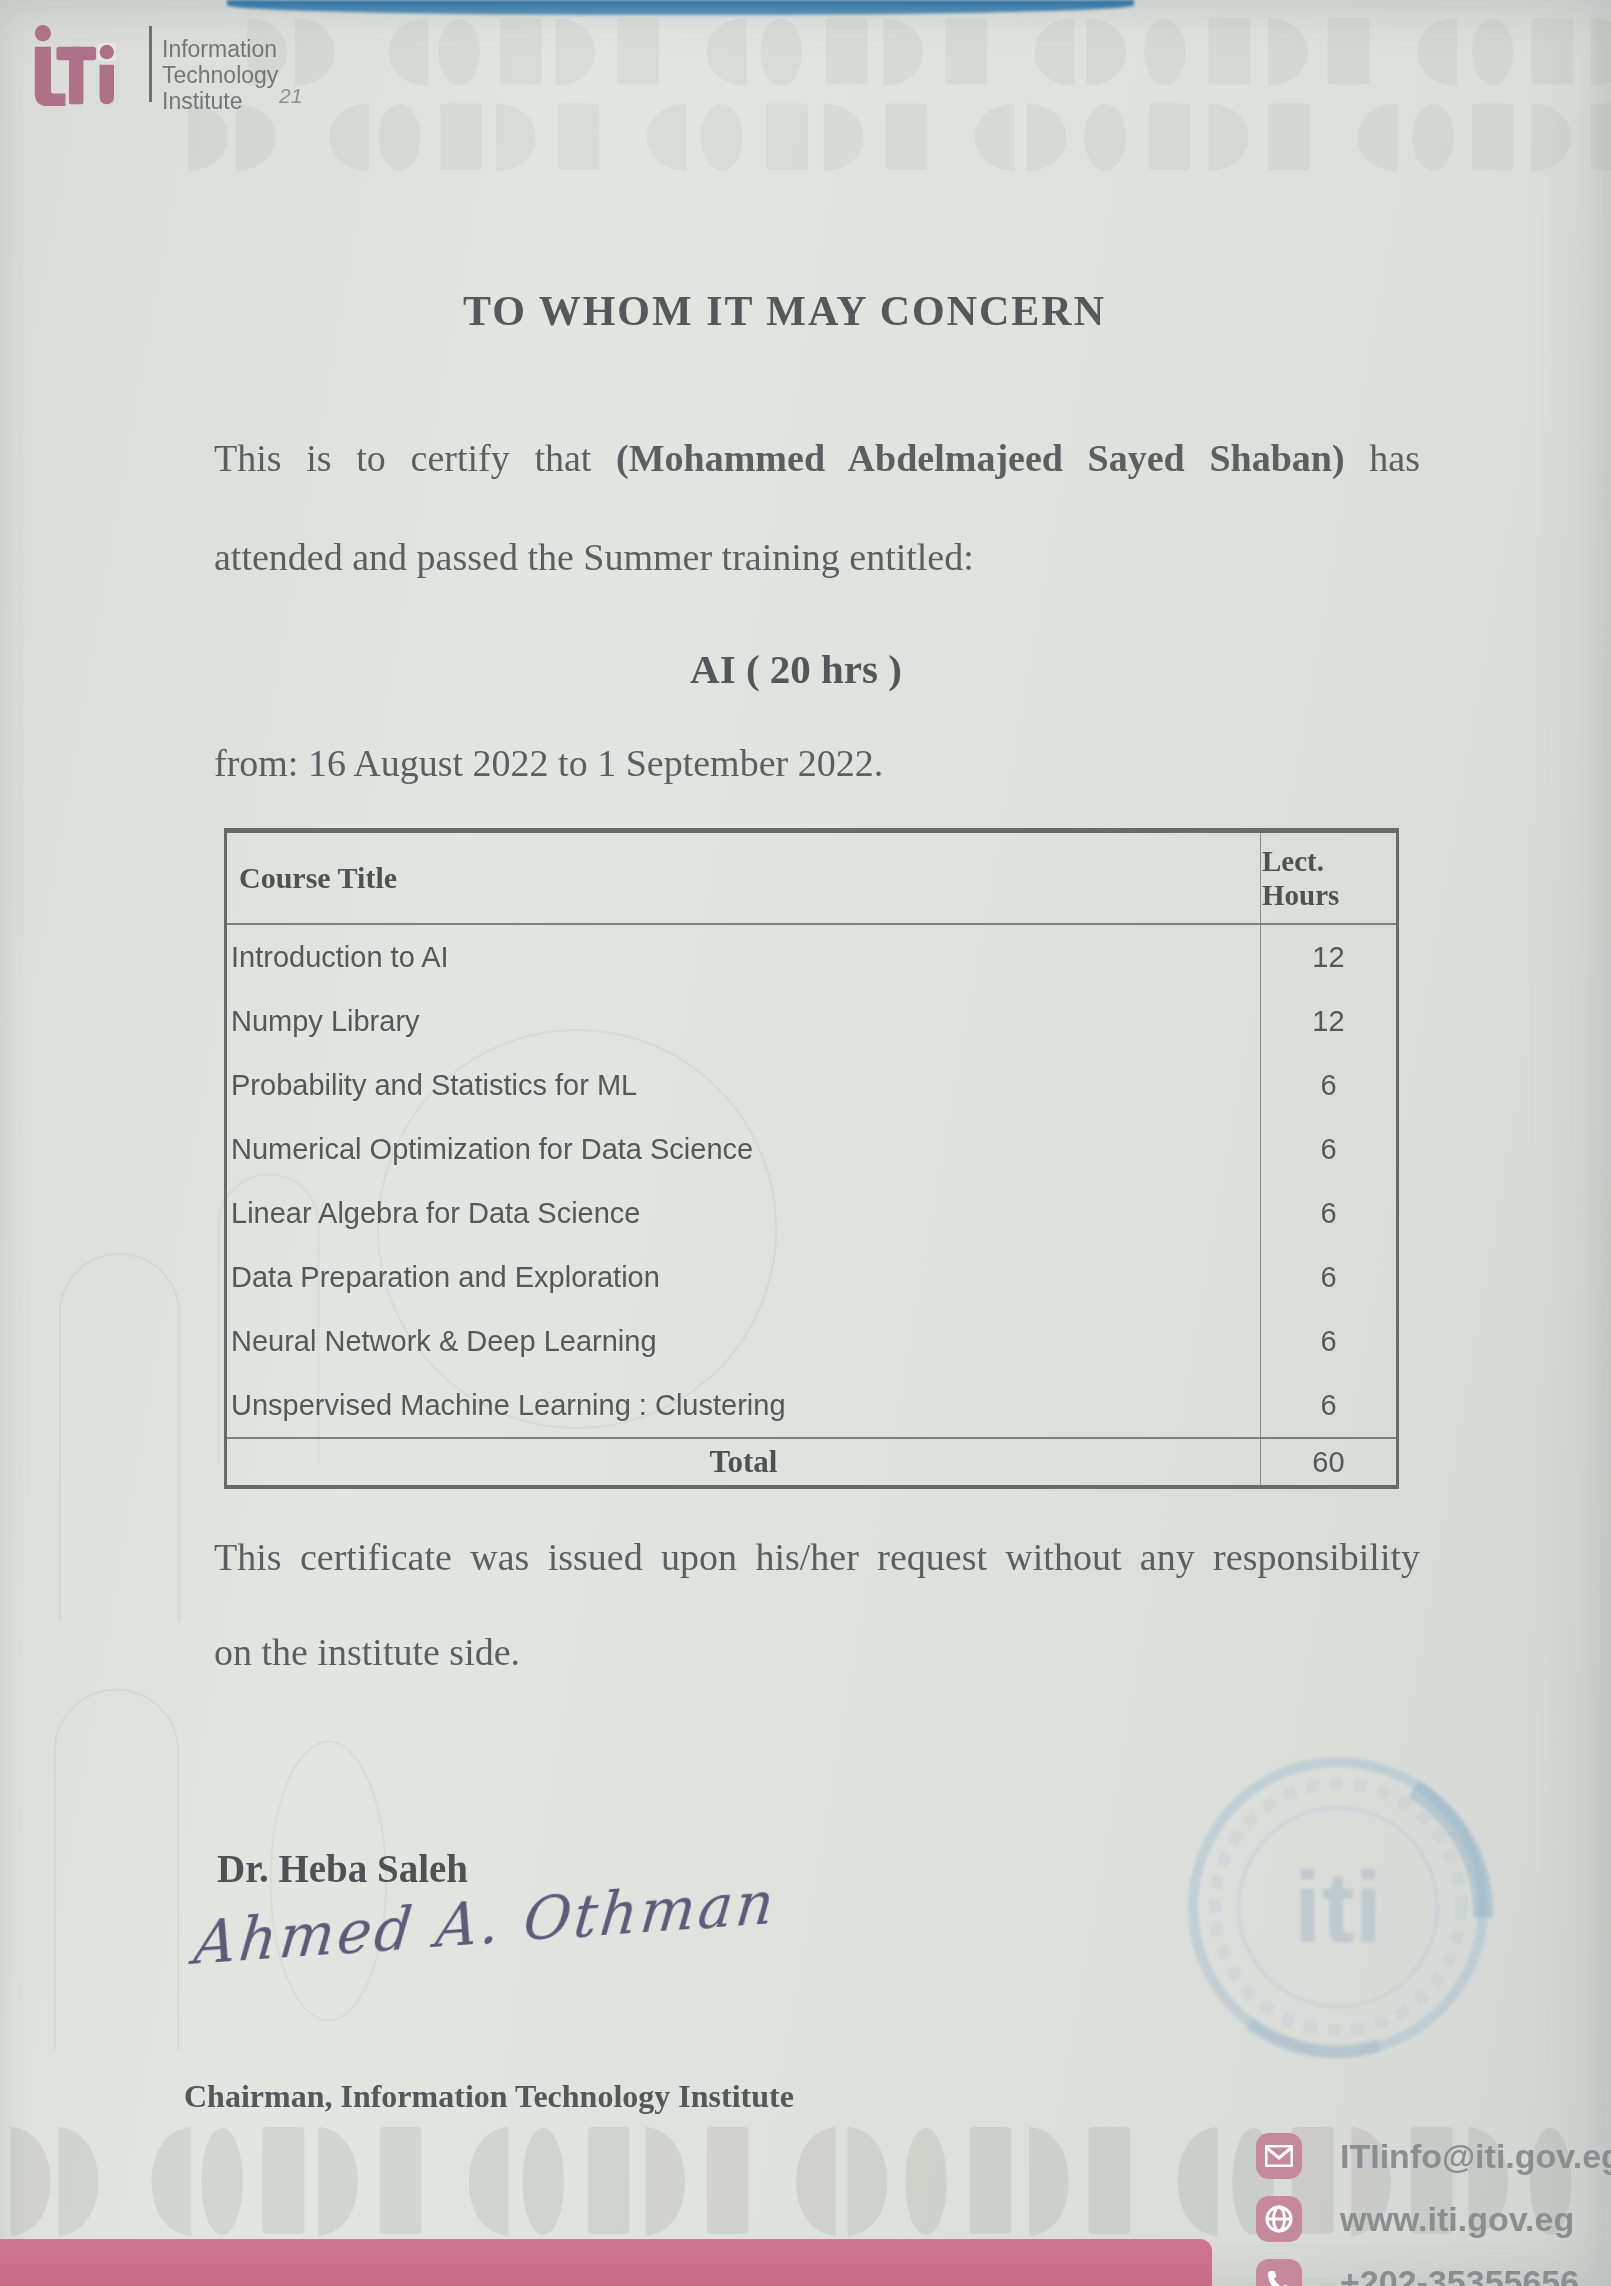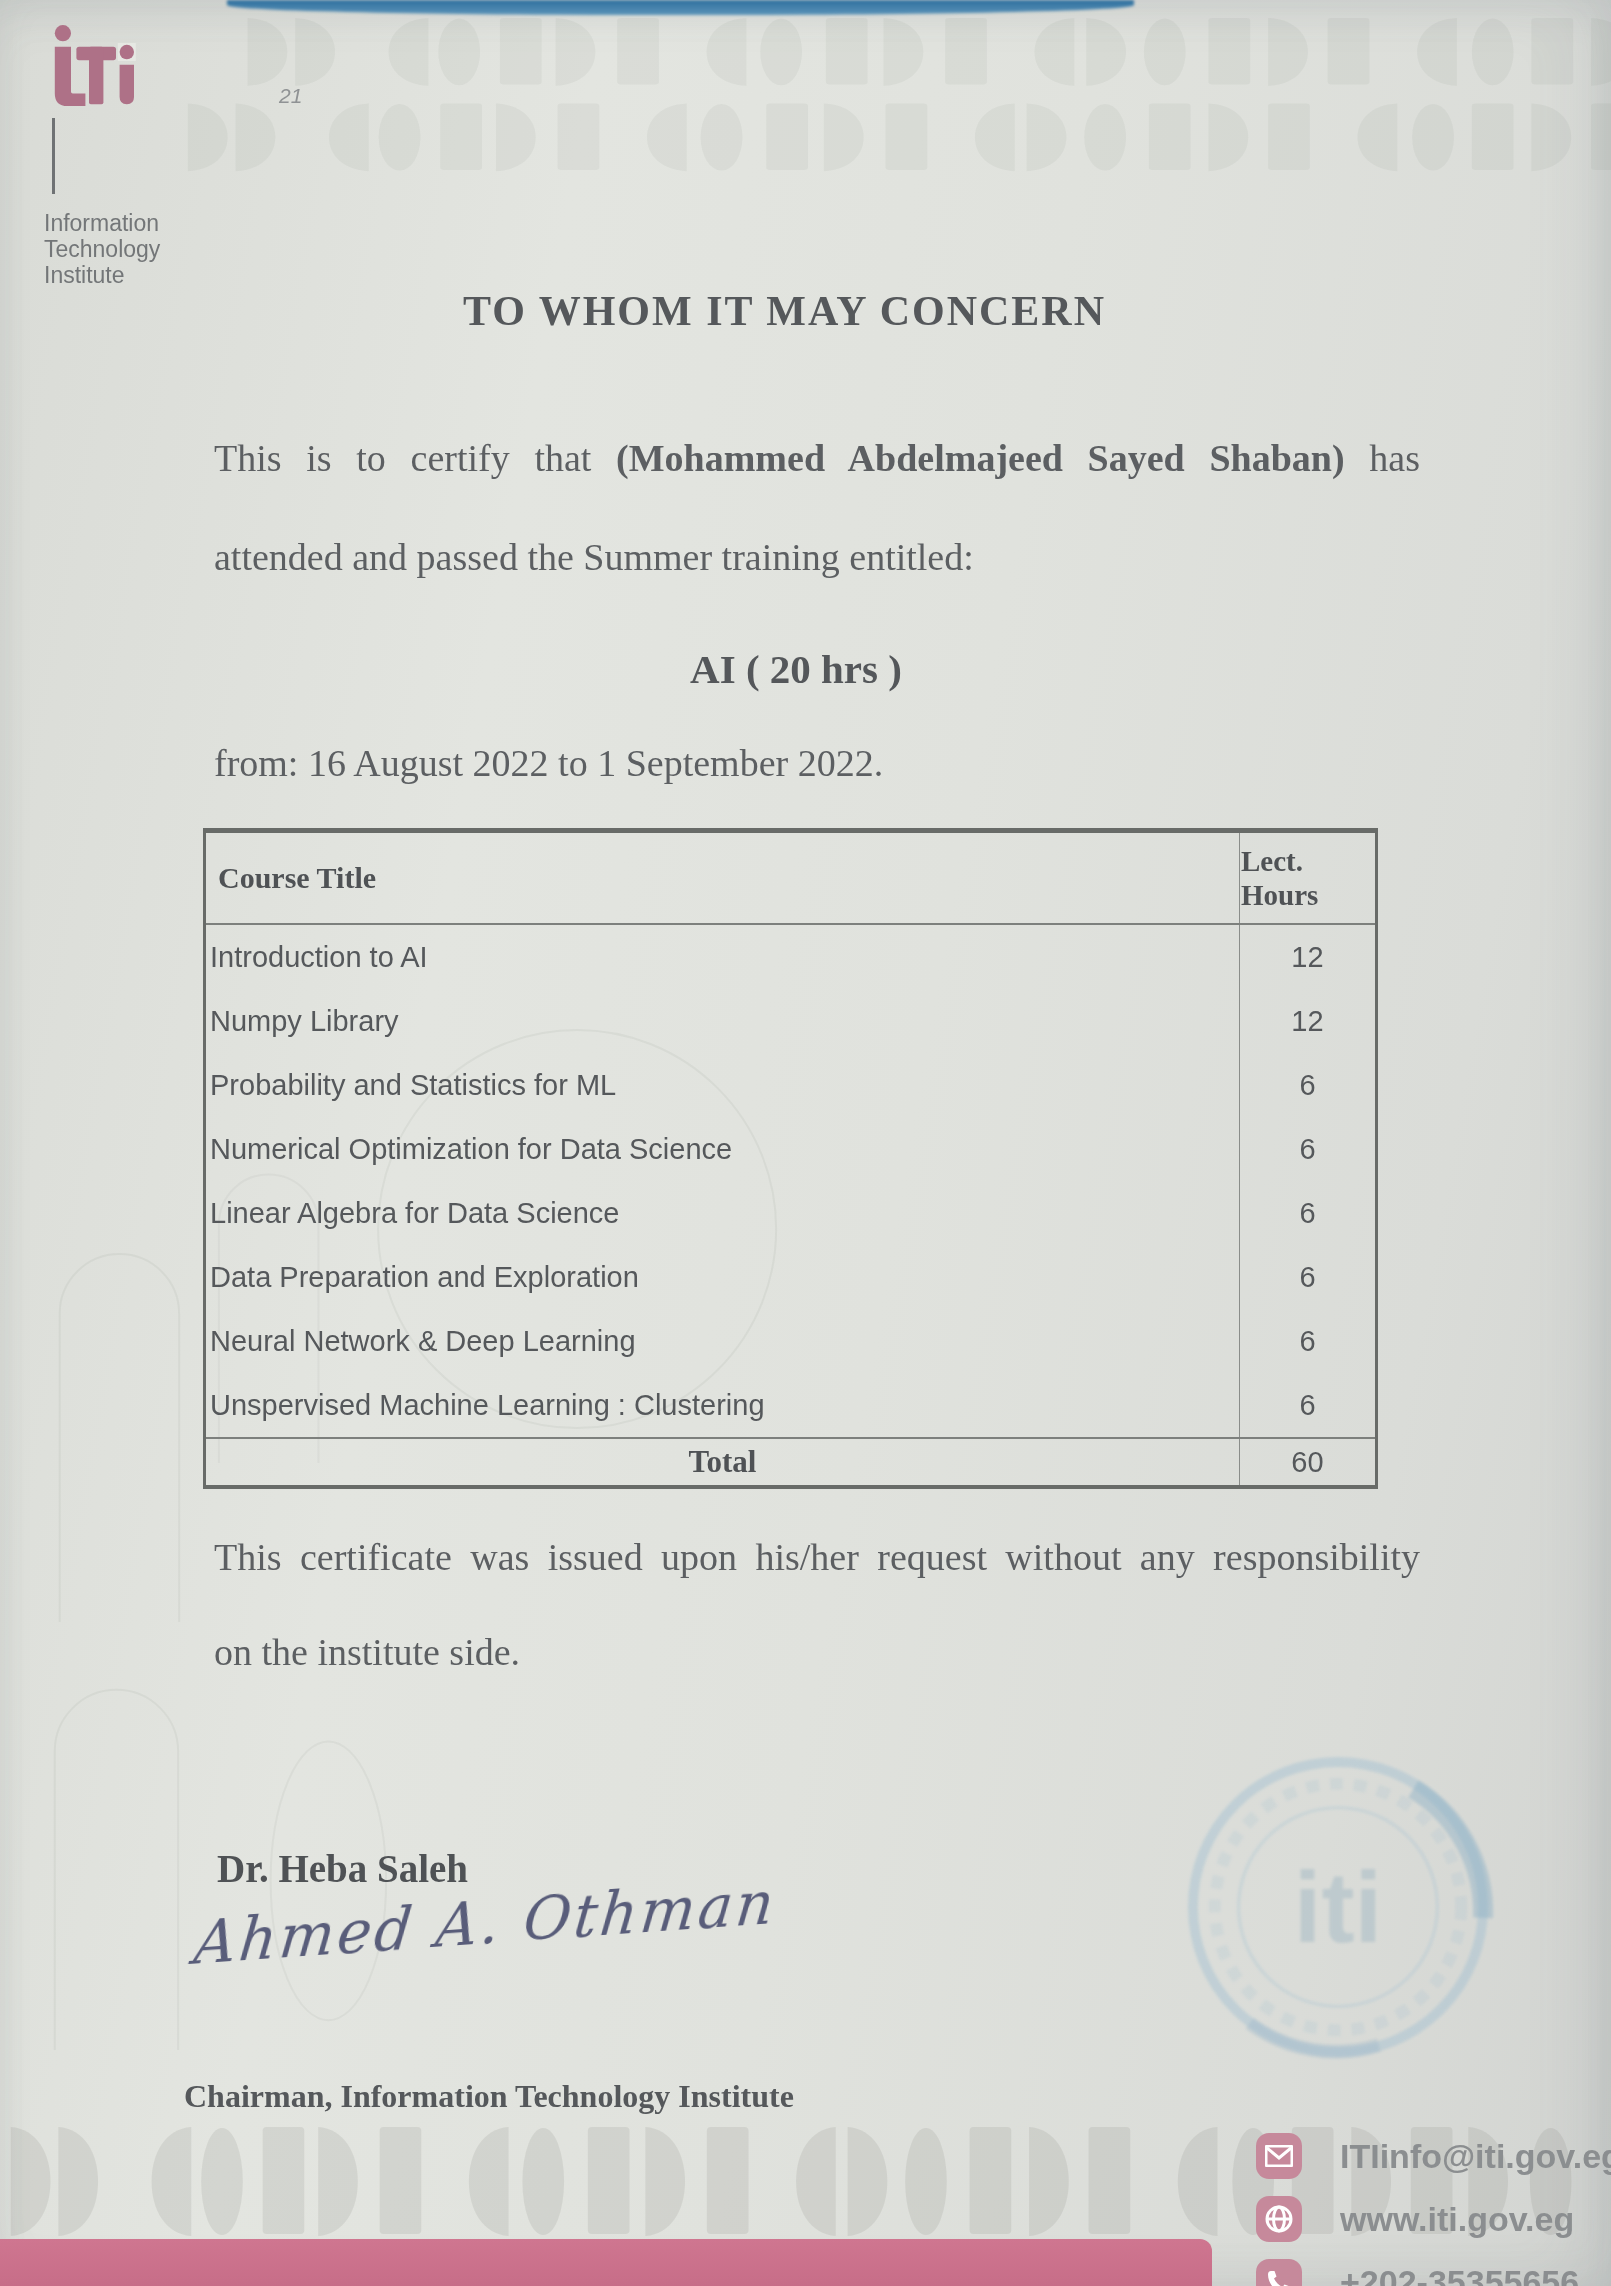--- a/index.html
+++ b/index.html
@@ -10,36 +10,36 @@
     font-family:"Liberation Serif",serif;color:#5a5d60;
   }
   
   .top-strip{position:absolute;left:227px;top:0;width:907px;height:15px;background:linear-gradient(to bottom,#2e6f9e,#5b93b8);border-radius:0 0 45% 45%/0 0 10px 10px;filter:blur(1.5px);}
   .wm{position:absolute;left:0;pointer-events:none;}
   .wm use{fill:rgba(105,110,103,.13);}
   .wm.faint use{fill:rgba(105,110,103,.07);}
   .wm-top{top:18px;} .wm-bottom{top:2127px;}
   .mid-decor{position:absolute;left:0;top:0;pointer-events:none;}
   
-  .logo-block{position:absolute;left:44px;top:20px;display:flex;align-items:flex-start;flex-direction:column;}
+  .logo-block{position:absolute;left:24px;top:20px;display:flex;align-items:flex-start;}
   .logo-glyph{width:117px;height:92px;}
   .logo-divider{width:3px;height:76px;background:#6f7274;margin:6px 10px 0 8px;}
   .logo-text{font-family:"Liberation Sans",sans-serif;font-size:23px;line-height:26px;color:#737678;padding-top:16px;white-space:nowrap;}
   .logo-number{position:absolute;left:279px;top:84px;font-family:"Liberation Sans",sans-serif;font-size:21px;color:#8f9294;font-style:italic;}
   
   .title{position:absolute;left:0;top:287px;width:1569px;text-align:center;font-size:42px;font-weight:bold;letter-spacing:2px;color:#55585b;margin:0;filter:blur(0.3px);}
   .body-line{position:absolute;left:214px;width:1206px;font-size:38px;color:#5c5f62;filter:blur(0.3px);}
   .just{text-align:justify;text-align-last:justify;}
   .intro-1{top:436px;} .intro-2{top:535px;}
   .course-heading{position:absolute;left:0;top:645px;width:1592px;text-align:center;font-size:41px;font-weight:bold;color:#54575a;margin:0;filter:blur(0.3px);}
   .date-line{top:741px;}
   .closing-1{top:1535px;} .closing-2{top:1630px;}
   .name-bold{font-weight:bold;}
   
-  .course-table{position:absolute;left:203px;top:828px;width:1175px;border-collapse:collapse;table-layout:fixed;filter:blur(0.2px);padding-left:36px;}
+  .course-table{position:absolute;left:224px;top:828px;width:1175px;border-collapse:collapse;table-layout:fixed;filter:blur(0.2px);padding-left:36px;}
   .course-table{border:3px solid #686b68;border-top-width:5px;border-bottom-width:4px;}
   .course-table th,.course-table td{border:none;}
   .course-table .col-hours{border-left:1.5px solid #8a8d8a;}
   .course-table thead th{border-bottom:2px solid #7d807d;}
   .course-table tfoot td{border-top:2px solid #7d807d;}
   th.h-course{width:1035px;text-align:left;padding:8px 0 8px 12px;font-size:30px;font-weight:bold;color:#4f5255;height:74px;}
   th.h-hours{text-align:left;font-size:29px;font-weight:bold;color:#4f5255;line-height:34px;}
   td.c-title{font-family:"Liberation Sans",sans-serif;font-size:29px;color:#55585b;height:62px;padding-left:4px;vertical-align:middle;}
   td.c-hours{font-family:"Liberation Sans",sans-serif;font-size:29px;color:#55585b;text-align:center;vertical-align:middle;}
   tfoot td.t-label{text-align:center;font-size:31px;font-weight:bold;color:#4f5255;height:44px;}

